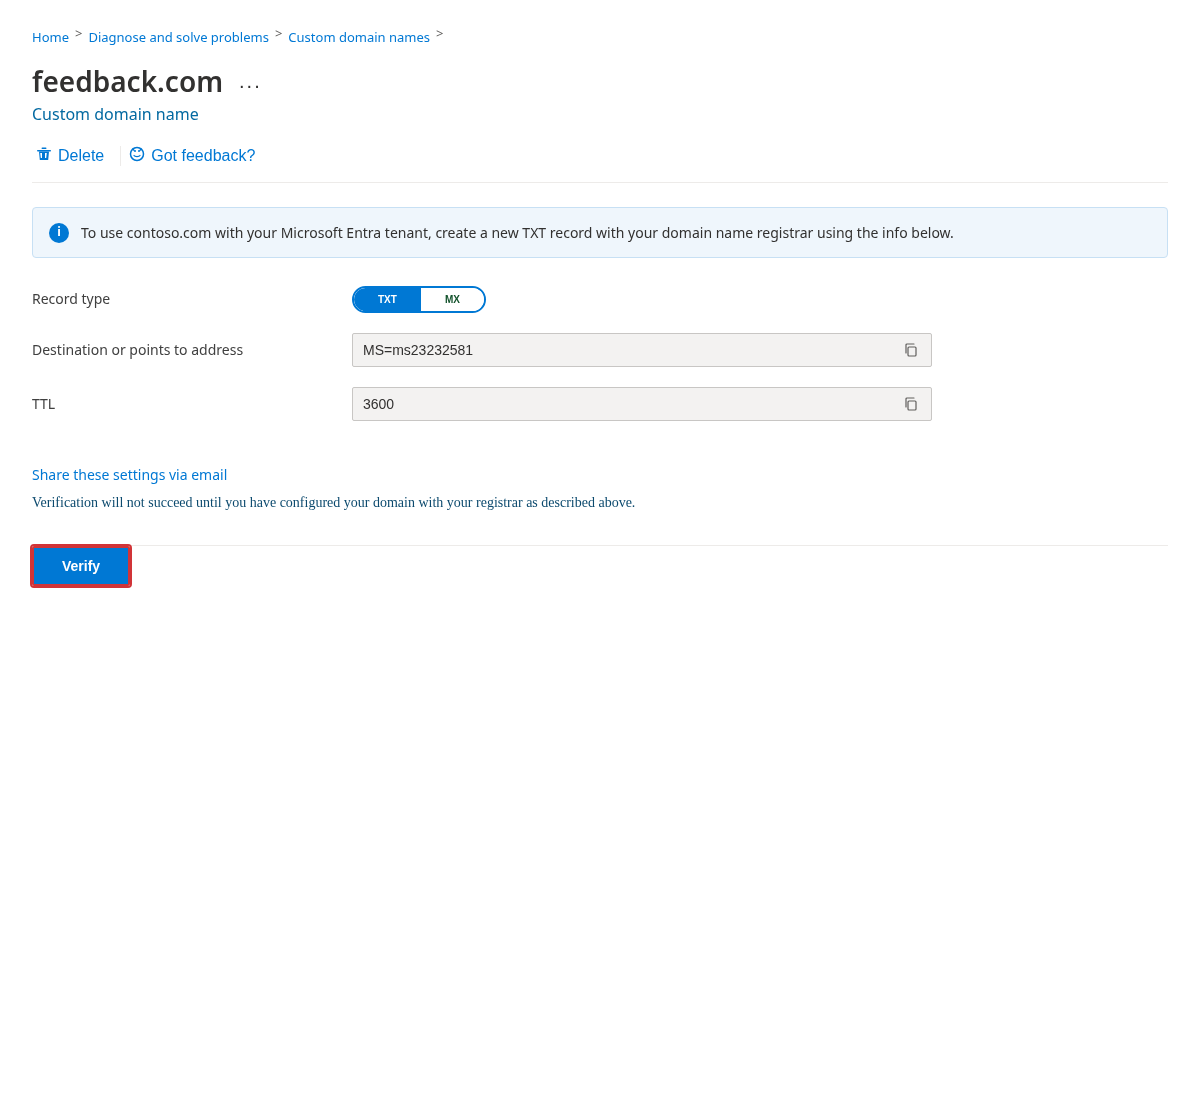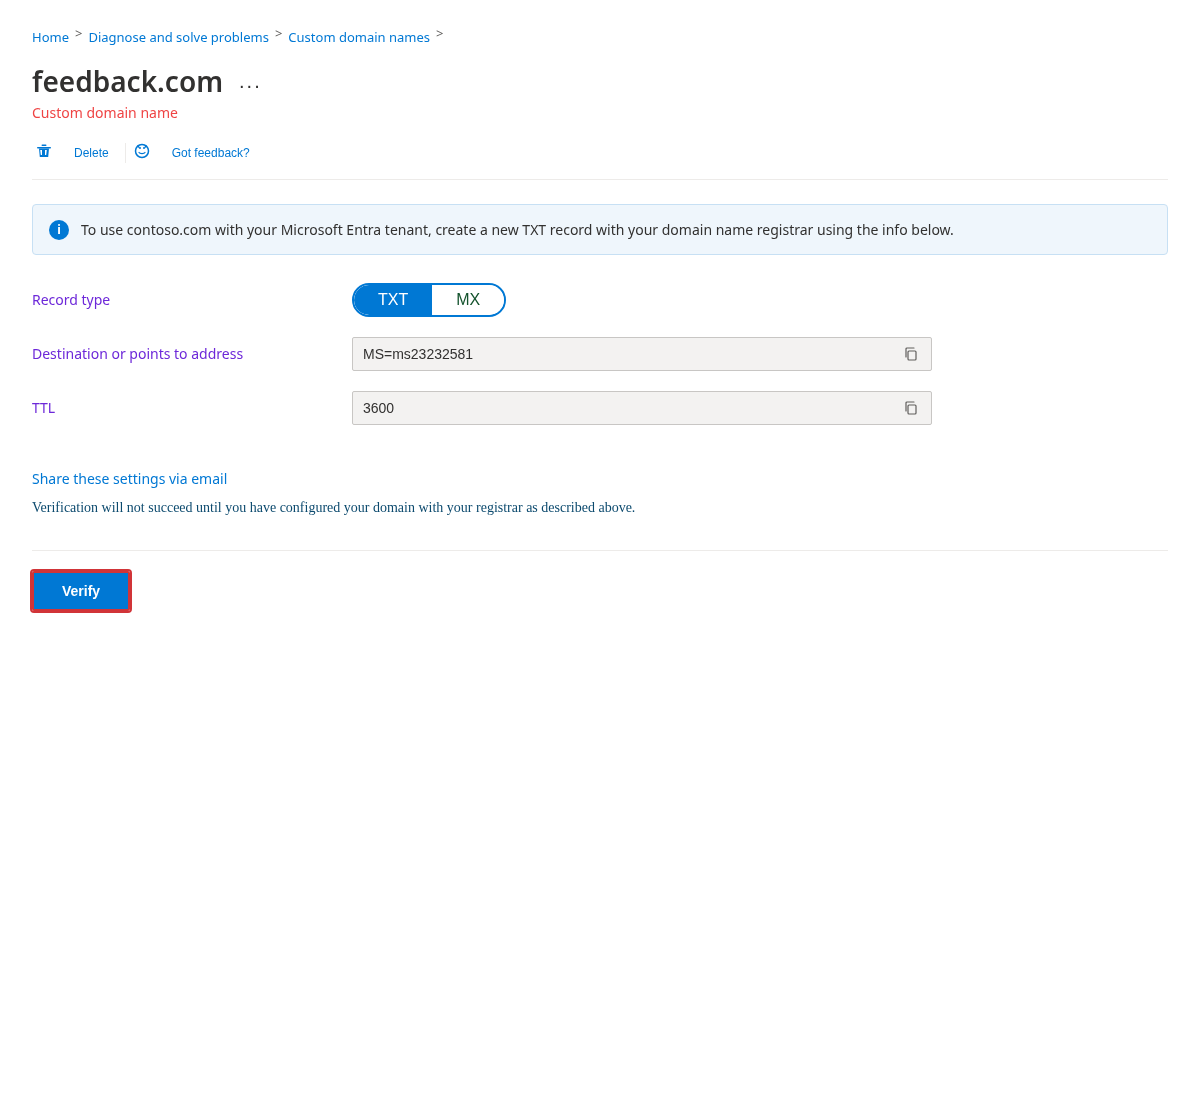--- a/index.html
+++ b/index.html
@@ -41,41 +41,41 @@
     .ellipsis-btn {
       font-size: 20px;
       color: #323130;
       cursor: pointer;
       background: none;
       border: none;
       padding: 2px 6px;
       letter-spacing: 2px;
     }
     .page-subtitle {
-      font-size: 14px;
-      color: #ef4444;
+      font-size: 16px;
+      color: #0369a1;
       margin-top: 2px;
       margin-bottom: 16px;
     }
     .toolbar {
       display: flex;
       align-items: center;
       gap: 0;
       margin-bottom: 24px;
       border-bottom: 1px solid #edebe9;
       padding-bottom: 12px;
     }
     .toolbar-btn {
       display: flex;
       align-items: center;
-      gap: 22px;
+      gap: 6px;
       background: none;
       border: none;
       color: #0078d4;
-      font-size: 12px;
+      font-size: 16px;
       cursor: pointer;
       padding: 4px 12px 4px 4px;
       border-radius: 2px;
     }
     .toolbar-divider {
       width: 1px;
       height: 20px;
       background: #edebe9;
       margin: 0 4px;
     }
@@ -115,40 +115,40 @@
       padding: 0 0 24px 0;
     }
     .form-row {
       display: flex;
       align-items: center;
       margin-bottom: 20px;
     }
     .form-label {
       width: 320px;
       font-size: 14px;
-      color: #6d28d9;
+      color: #404040;
       flex-shrink: 0;
     }
     .form-control {
       flex: 1;
       max-width: 580px;
     }
     .toggle-group {
       display: flex;
       align-items: center;
       border: 2px solid #0078d4;
       border-radius: 20px;
       overflow: hidden;
       width: fit-content;
     }
     .toggle-option {
       padding: 6px 24px;
-      font-size: 16px;
-      cursor: pointer;
-      font-weight: 400;
+      font-size: 10px;
+      cursor: pointer;
+      font-weight: 700;
       border: none;
       background: none;
     }
     .toggle-option.active {
       background: #0078d4;
       color: white;
       border-radius: 18px 0 0 18px;
     }
     .toggle-option.inactive {
       background: white;
@@ -192,21 +192,20 @@
     }
     .verification-note {
       font-size: 14px;
       color: #0c4a6e;
       line-height: 1.5;
       margin-bottom: 32px;
       font-family: Liberation Serif, serif;
     }
     .page-footer {
       border-top: 1px solid #edebe9;
-      padding-top: 20px;
     }
     .verify-btn {
       background: #0078d4;
       color: white;
       border: 2px solid #d13438;
       border-radius: 2px;
       padding: 10px 28px;
       font-size: 14px;
       font-weight: 600;
       cursor: pointer;

